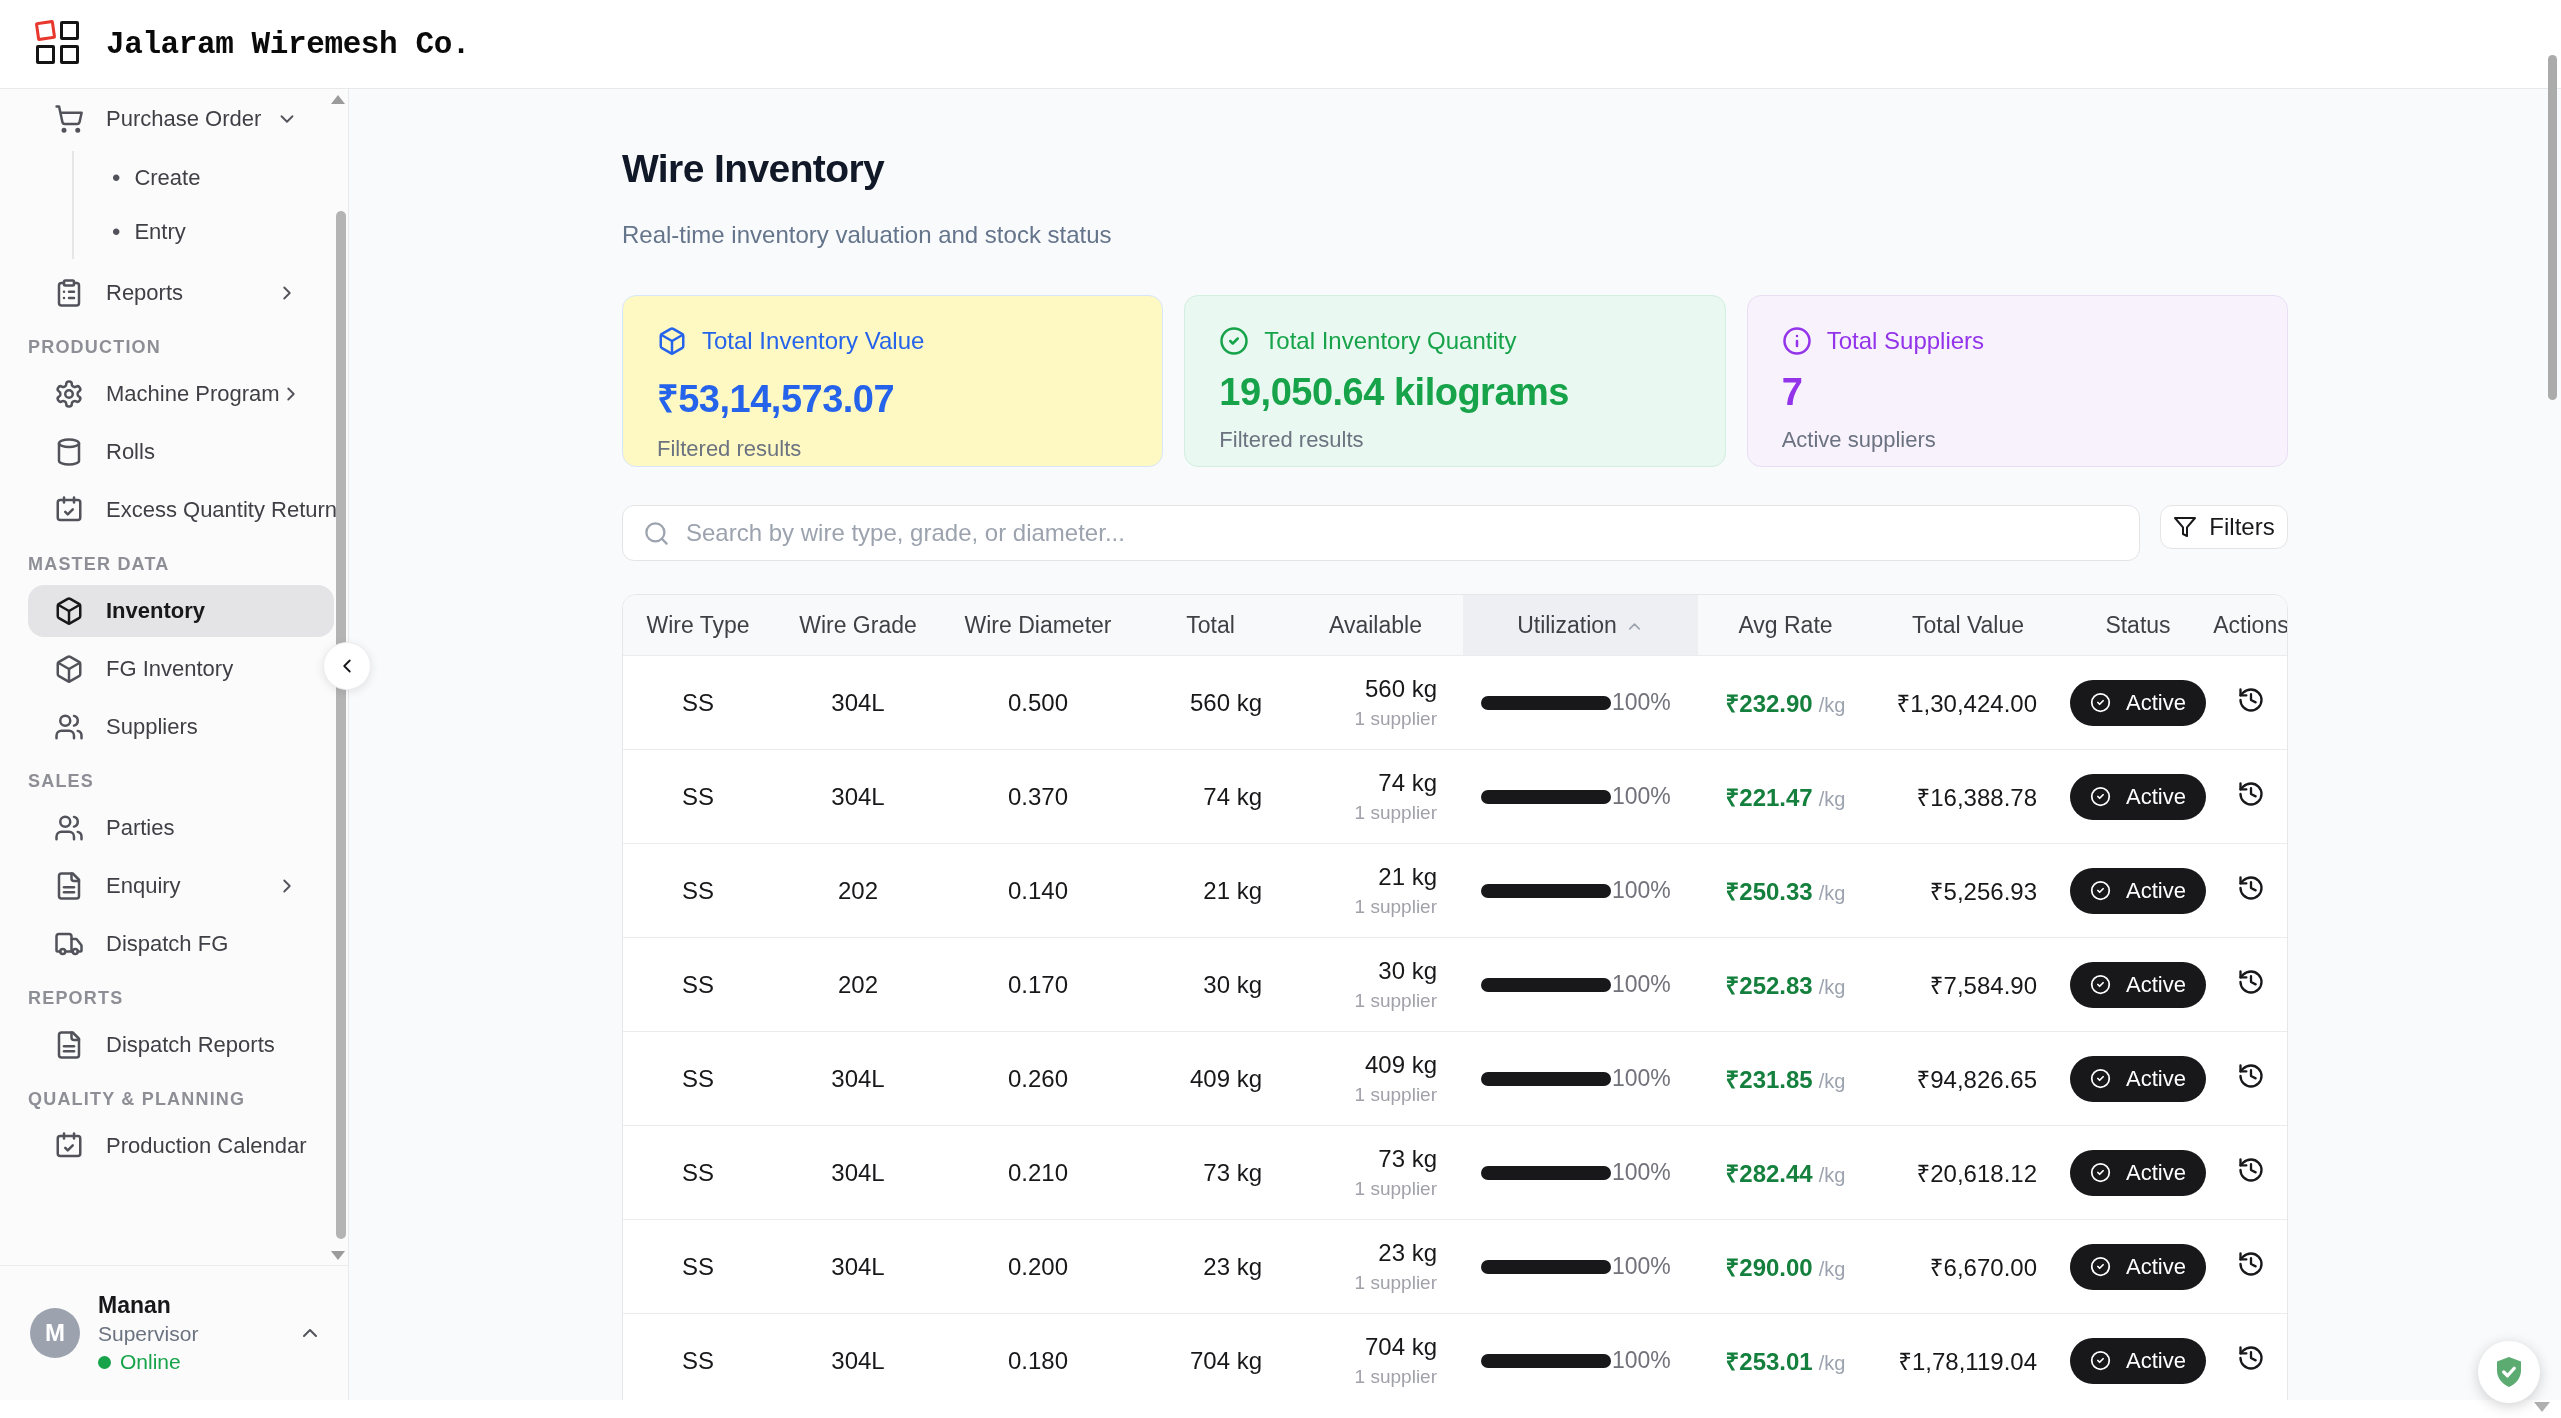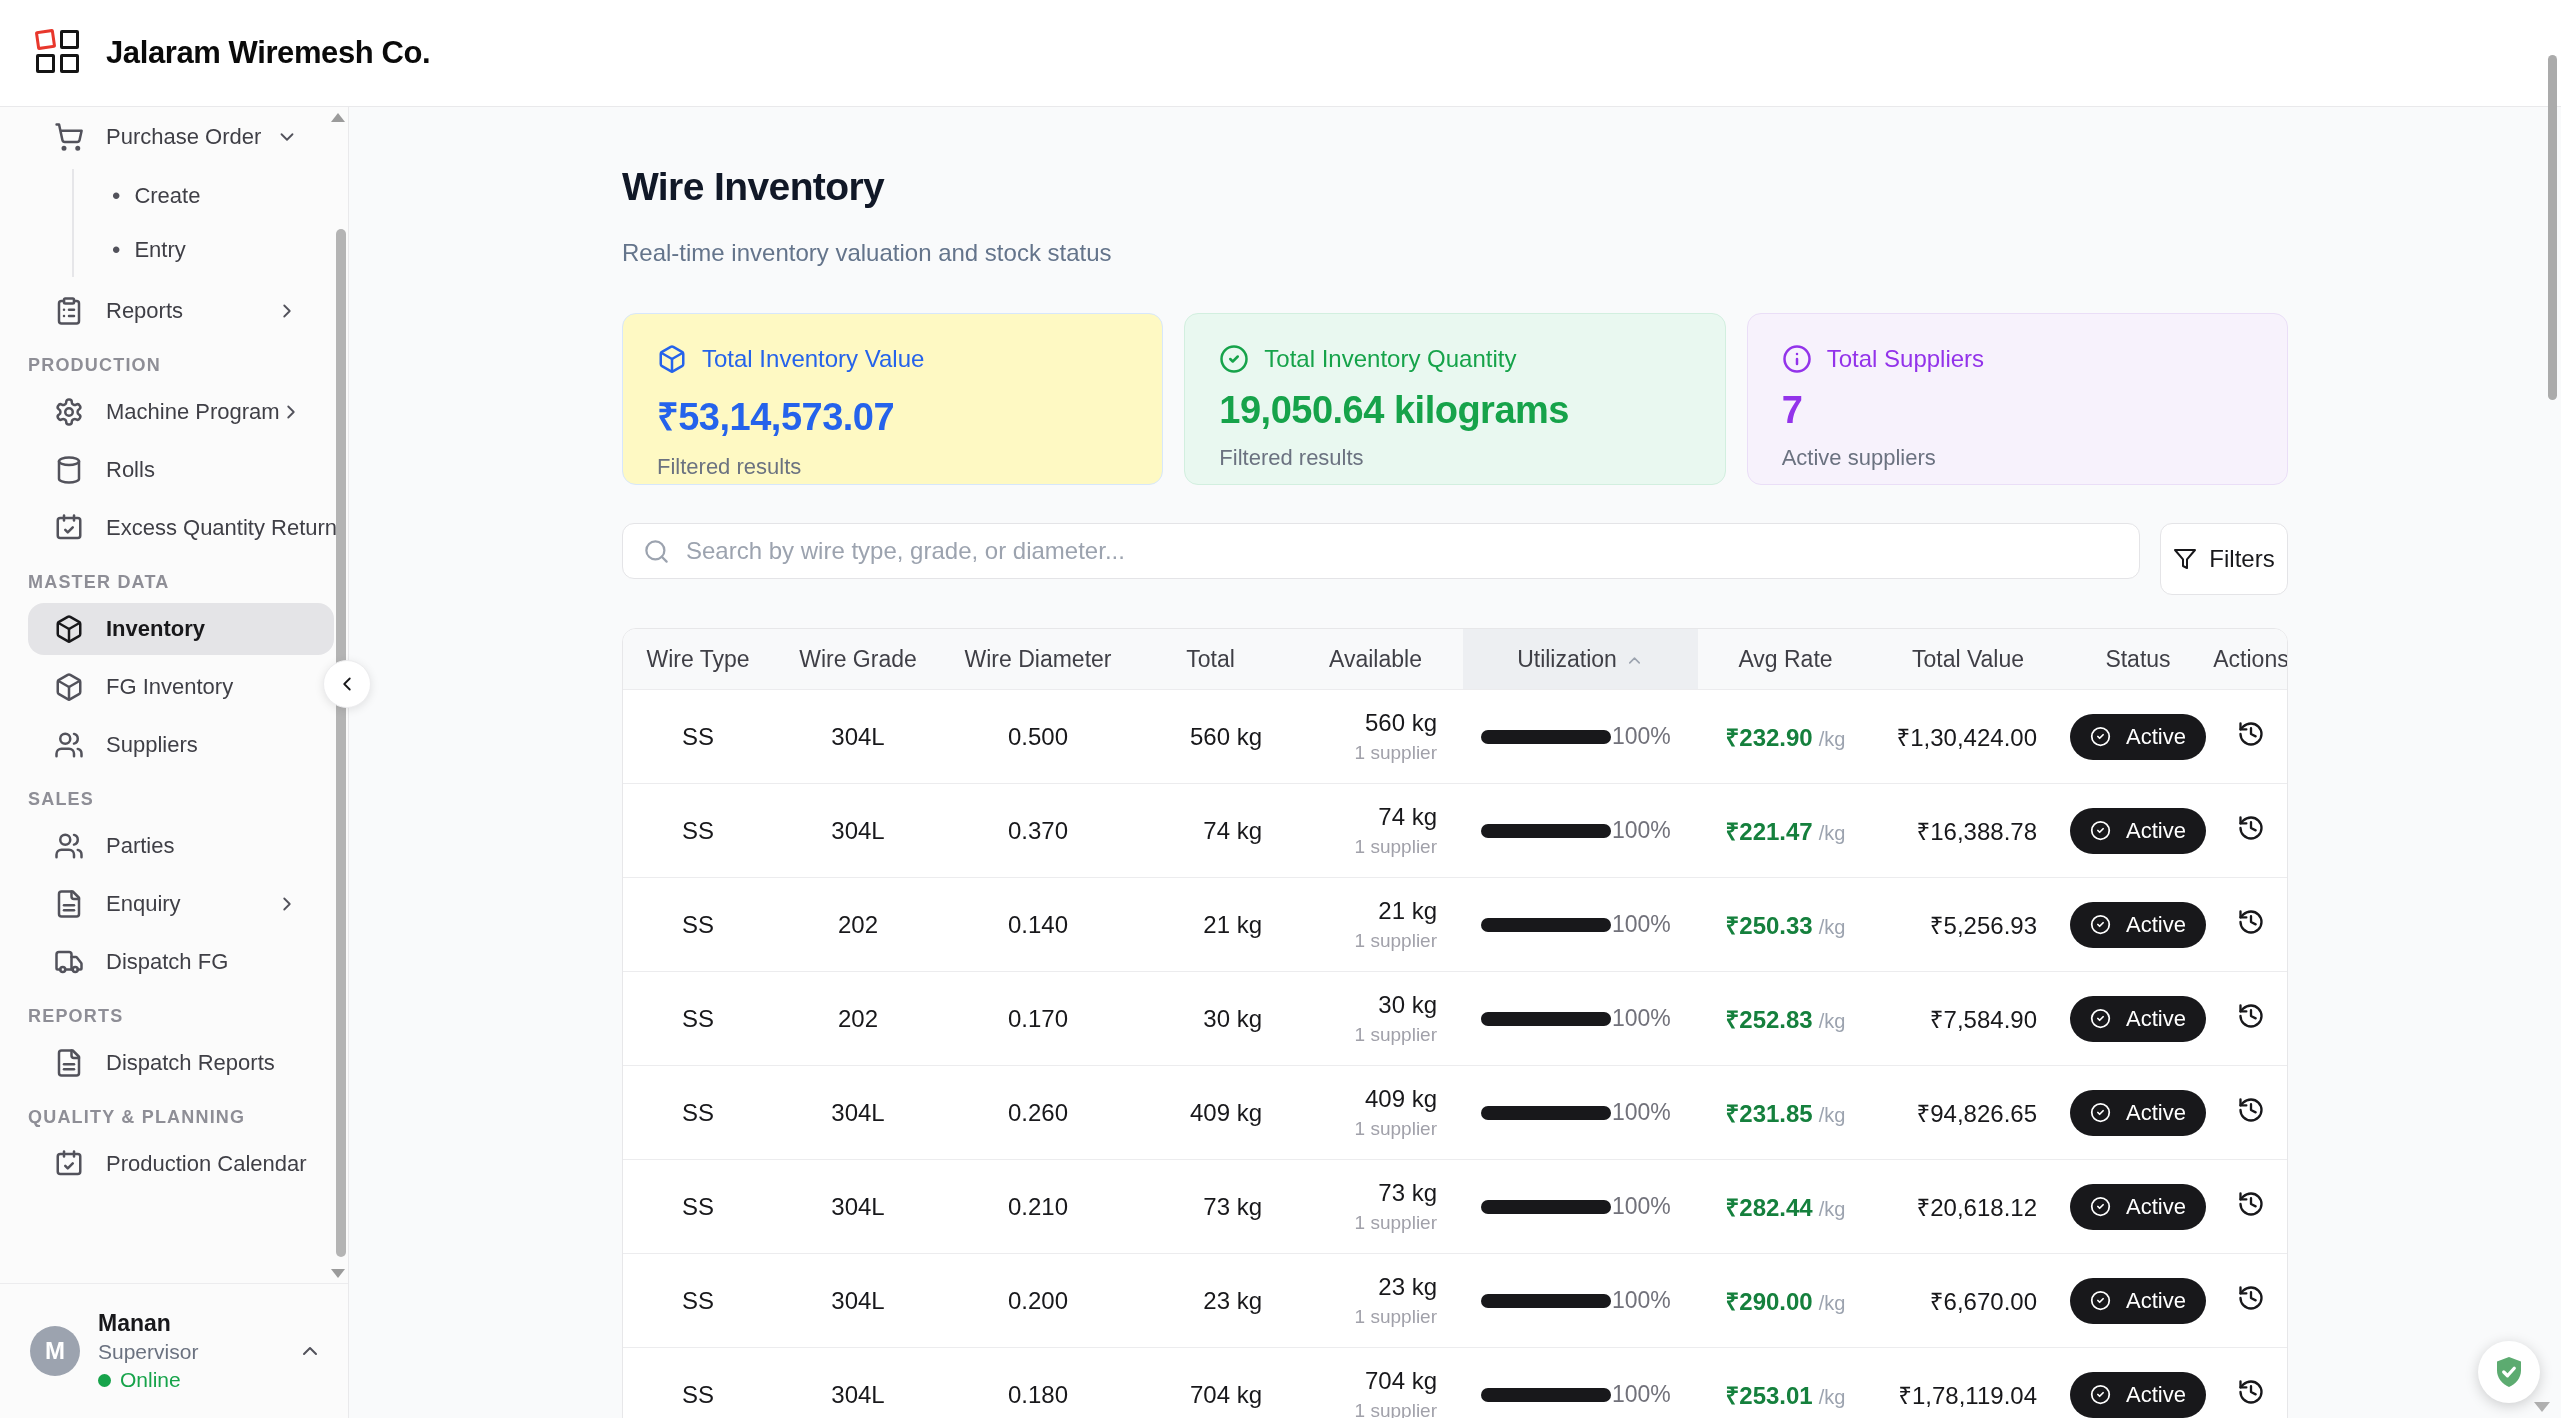--- a/index.html
+++ b/index.html
@@ -1,21 +1,21 @@
 <!DOCTYPE html>
 <html><head>
 <meta charset="utf-8">
 <style>
   html,body{margin:0;padding:0;background:#fff;}
   #app{position:relative;width:2561px;height:1418px;background:#fff;overflow:hidden;
        font-family:"Liberation Sans", sans-serif;color:#18181b;}
 
   
-  .topbar{height:107px;box-sizing:border-box;background:#fff;border-bottom:1px solid #e9e9eb;
-          display:flex;align-items:center;padding:0 36px;}
+  .topbar{height:89px;box-sizing:border-box;background:#fff;border-bottom:1px solid #e9e9eb;
+          display:flex;align-items:center;padding:0 36px;font-family:Liberation Mono, monospace;}
   .logo{width:46px;height:46px;display:grid;grid-template-columns:19px 19px;grid-template-rows:19px 19px;gap:5px;}
   .logo .sq{border:3px solid #141414;border-radius:2px;}
   .logo .sq.red{border-color:#e8372c;transform:rotate(-8deg);}
   .brand-title{font-size:31px;font-weight:700;color:#0a0a0a;margin-left:24px;letter-spacing:-0.4px;}
 
   
   .layout{display:flex;height:1311px;}
   .sidebar{width:349px;min-width:349px;box-sizing:border-box;background:#fbfbfb;
            border-right:1px solid #e9e9eb;position:relative;display:flex;flex-direction:column;}
   .nav{flex:1;padding:4px 14px 0 28px;overflow:hidden;}
@@ -76,21 +76,21 @@
   .stat-note{font-size:22px;color:#6b7280;margin-top:13px;font-weight:400;}
 
   .search-row{display:flex;gap:20px;margin-top:38px;}
   .search-box{flex:1;height:56px;box-sizing:border-box;background:#fff;border:1px solid #e4e4e7;
               border-radius:12px;display:flex;align-items:center;padding:0 20px;}
   .search-box .icon{color:#9ca3af;margin-right:14px;}
   .search-box .icon svg{width:27px;height:27px;}
   .search-box input{border:none;outline:none;background:transparent;font-size:24px;color:#18181b;flex:1;
                     font-family:"Liberation Sans", sans-serif;}
   .search-box input::placeholder{color:#9ca3af;}
-  .filters-btn{width:128px;height:72px;box-sizing:border-box;background:#fff;border:1px solid #e4e4e7;
+  .filters-btn{width:128px;height:44px;box-sizing:border-box;background:#fff;border:1px solid #e4e4e7;
                border-radius:12px;display:flex;align-items:center;justify-content:center;gap:12px;
                font-size:24px;color:#18181b;font-weight:500;cursor:pointer;}
   .filters-btn .icon svg{width:24px;height:24px;}
 
   .table-card{margin-top:33px;background:#fff;border:1px solid #e7e7e9;border-radius:14px 14px 0 0;overflow:hidden;}
   table{width:100%;border-collapse:collapse;table-layout:fixed;}
   thead th{height:60px;background:#f8f9fa;font-size:23px;font-weight:500;color:#3f3f46;
            border-bottom:1px solid #ececee;text-align:center;padding:0;cursor:pointer;}
   thead th.sorted{background:#edeff2;}
   thead th .sort-ic{display:inline-flex;vertical-align:-3px;color:#9ca3af;margin-left:8px;}

